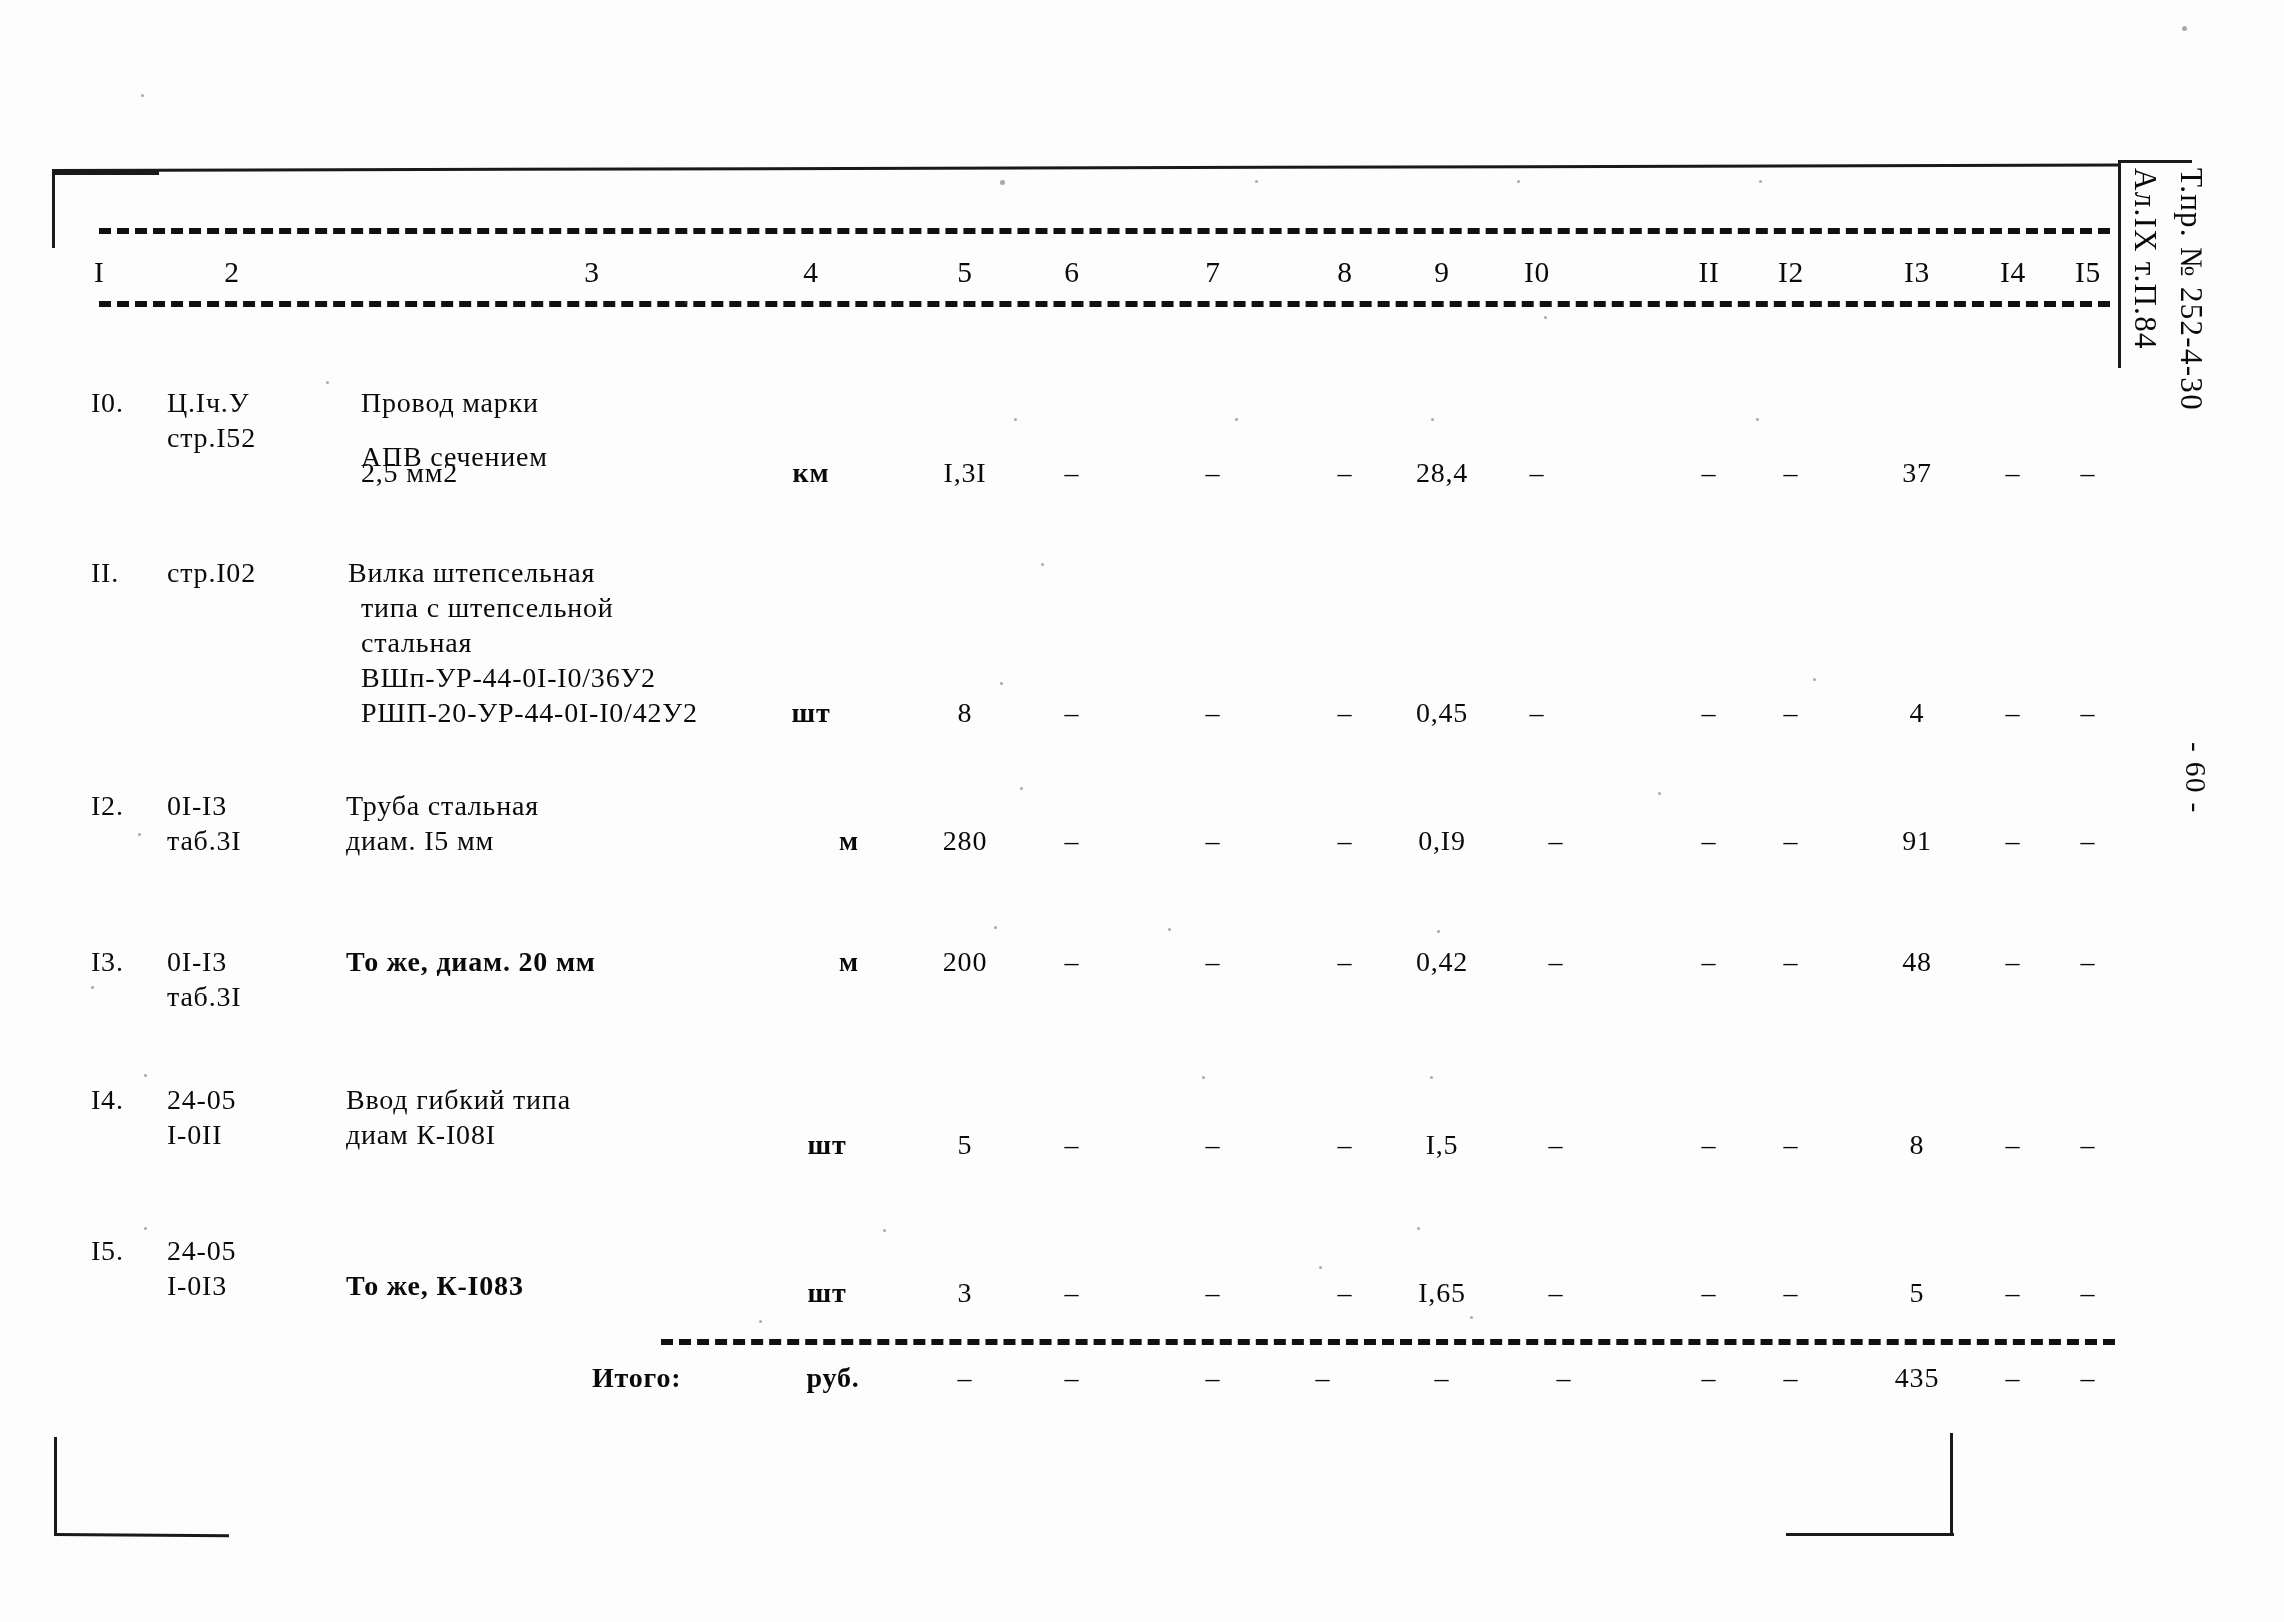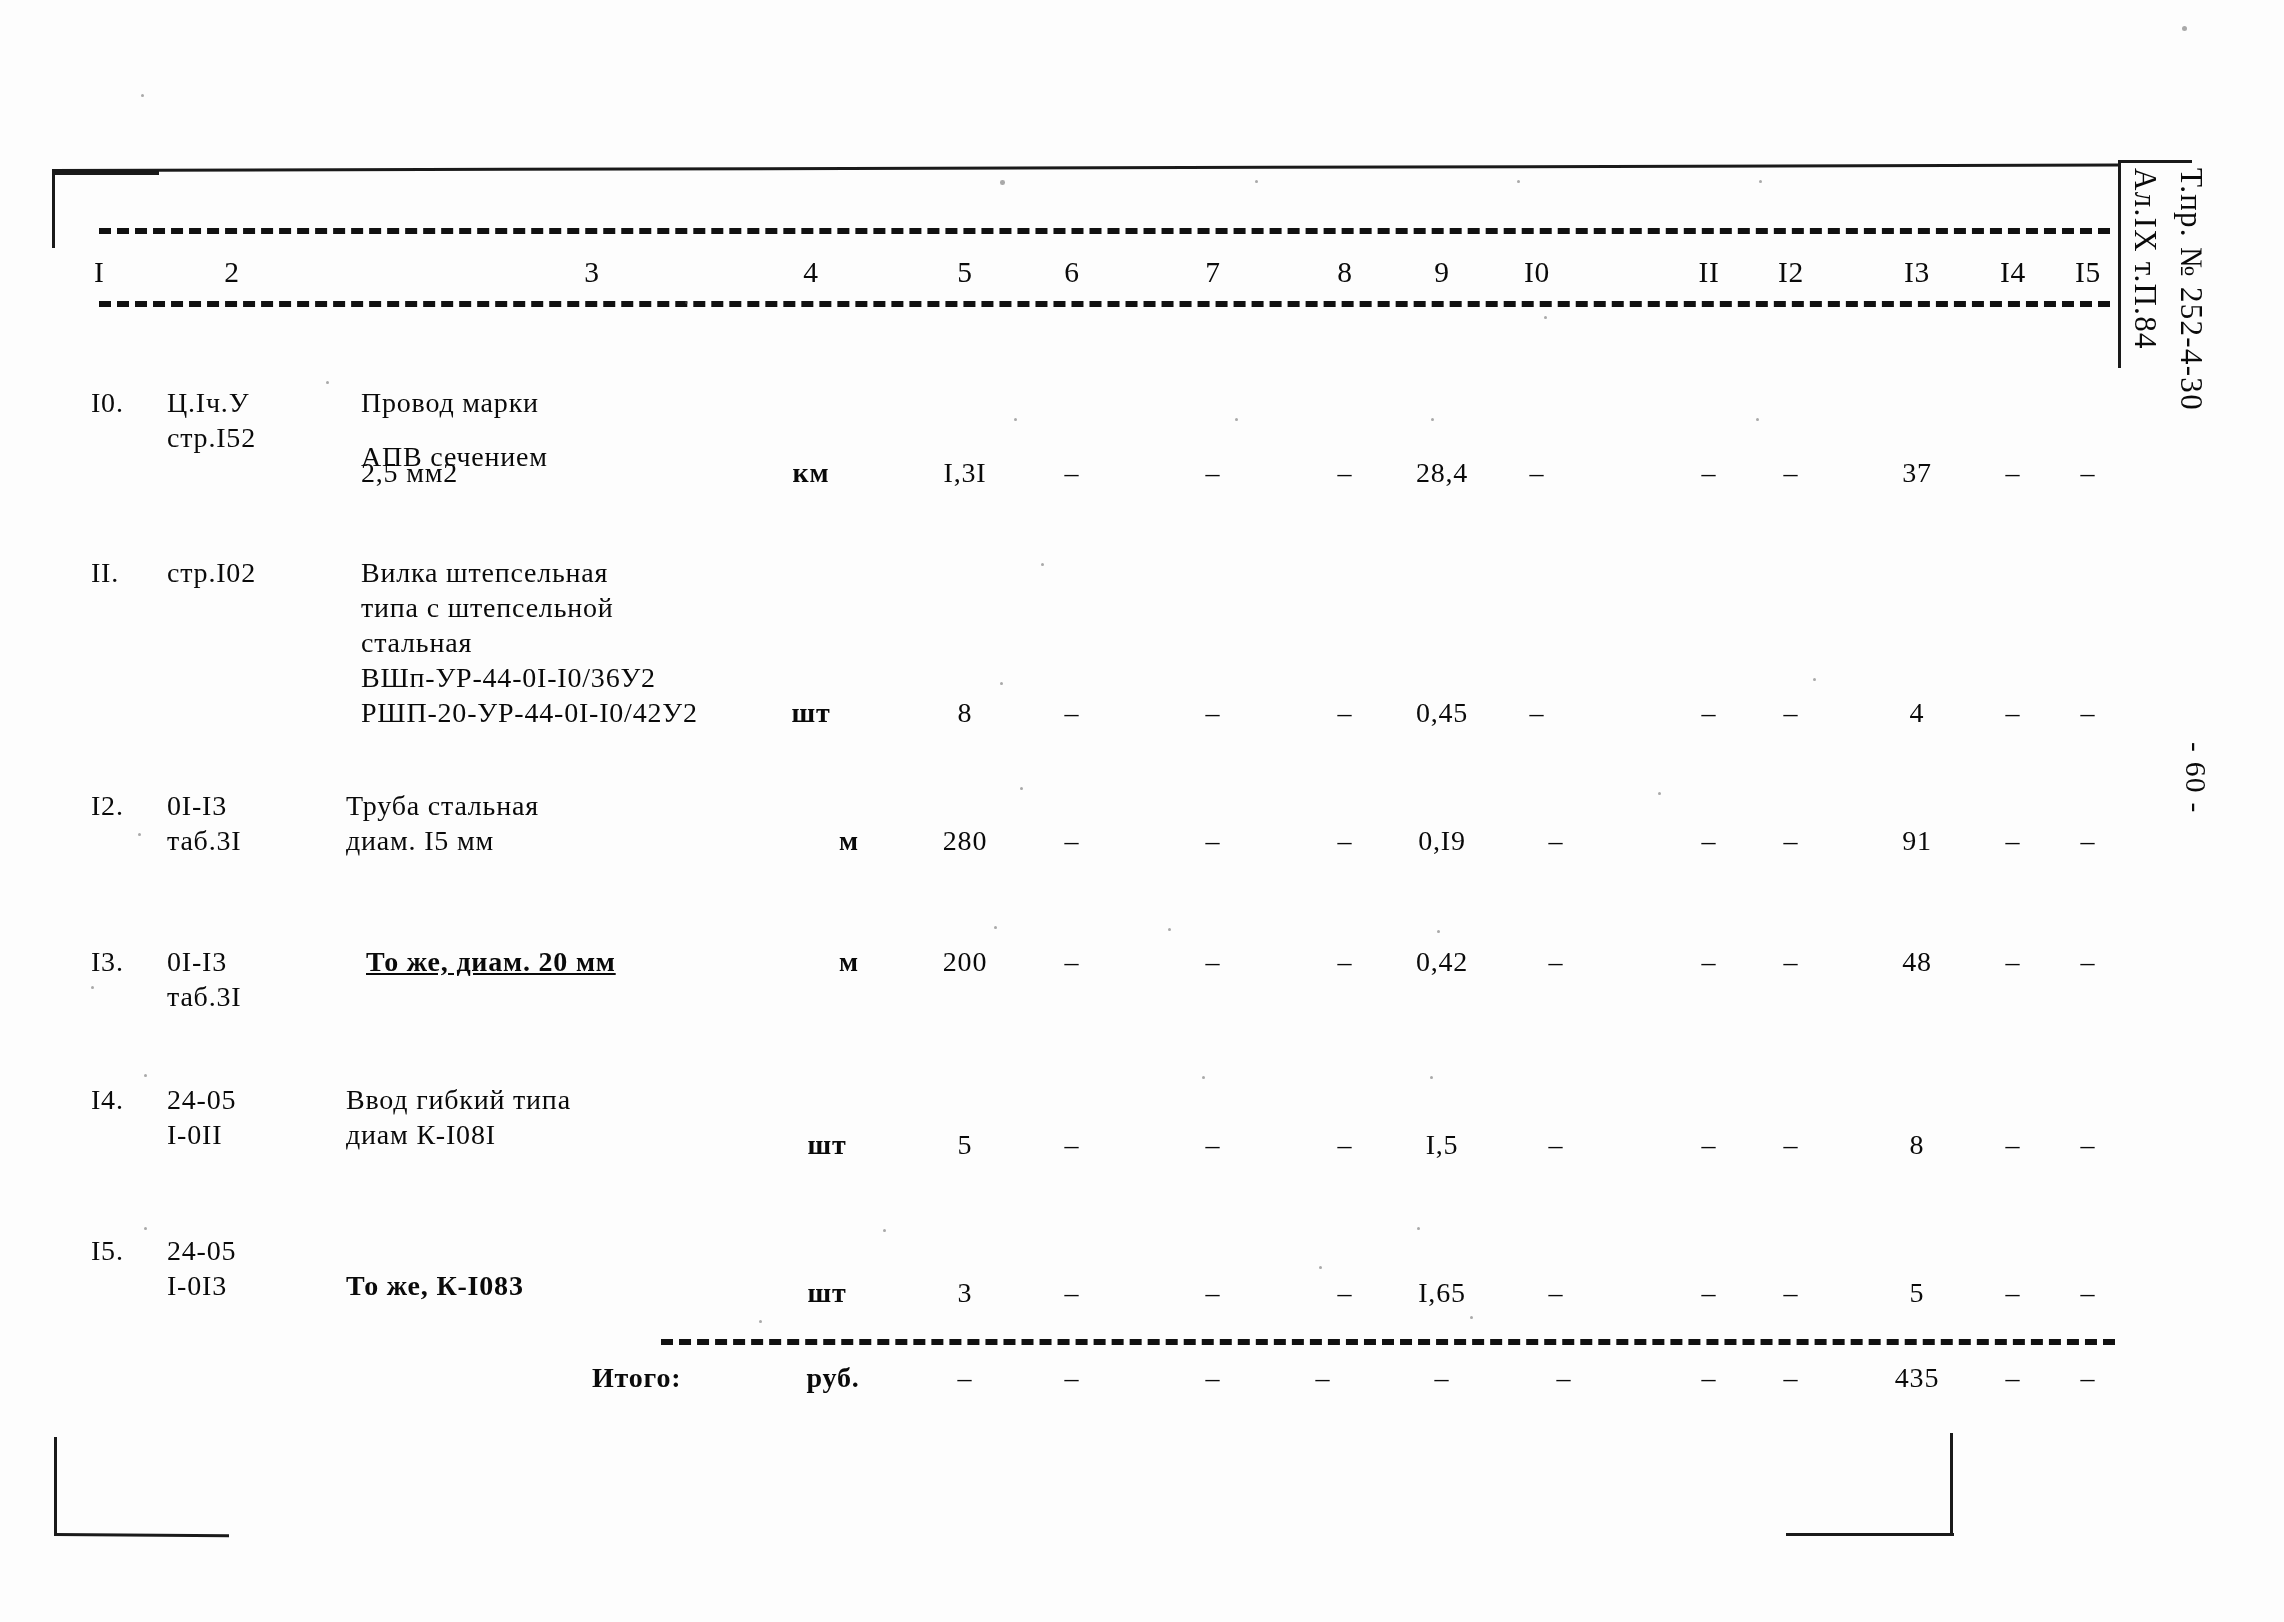--- a/index.html
+++ b/index.html
@@ -208,21 +208,21 @@
     <div class="cell c-center" style="left:1442px;top:456px;">28,4</div>
     <div class="cell c-center" style="left:1537px;top:456px;">–</div>
     <div class="cell c-center" style="left:1709px;top:456px;">–</div>
     <div class="cell c-center" style="left:1791px;top:456px;">–</div>
     <div class="cell c-center" style="left:1917px;top:456px;">37</div>
     <div class="cell c-center" style="left:2013px;top:456px;">–</div>
     <div class="cell c-center" style="left:2088px;top:456px;">–</div>
 
     <div class="cell c-left" style="left:91px; top:556px;">II.</div>
     <div class="cell c-left" style="left:167px; top:556px;">стр.I02</div>
-    <div class="cell c-left" style="left:361px; top:556px;">Вилка штепсельная</div>
+    <div class="cell c-left" style="left:348px; top:556px;">Вилка штепсельная</div>
     <div class="cell c-left" style="left:361px; top:591px;">типа с штепсельной</div>
     <div class="cell c-left" style="left:361px; top:626px;">стальная</div>
     <div class="cell c-left" style="left:361px; top:661px;">ВШп-УР-44-0I-I0/36У2</div>
     <div class="cell c-left" style="left:361px; top:696px;">РШП-20-УР-44-0I-I0/42У2</div>
     <div class="cell c-center bold-ish" style="left:811px;top:696px;">шт</div>
     <div class="cell c-center" style="left:965px;top:696px;">8</div>
     <div class="cell c-center" style="left:1072px;top:696px;">–</div>
     <div class="cell c-center" style="left:1213px;top:696px;">–</div>
     <div class="cell c-center" style="left:1345px;top:696px;">–</div>
     <div class="cell c-center" style="left:1442px;top:696px;">0,45</div>
@@ -247,21 +247,21 @@
     <div class="cell c-center" style="left:1556px;top:824px;">–</div>
     <div class="cell c-center" style="left:1709px;top:824px;">–</div>
     <div class="cell c-center" style="left:1791px;top:824px;">–</div>
     <div class="cell c-center" style="left:1917px;top:824px;">91</div>
     <div class="cell c-center" style="left:2013px;top:824px;">–</div>
     <div class="cell c-center" style="left:2088px;top:824px;">–</div>
 
     <div class="cell c-left" style="left:91px; top:945px;">I3.</div>
     <div class="cell c-left" style="left:167px; top:945px;">0I-I3</div>
     <div class="cell c-left" style="left:167px; top:980px;">таб.3I</div>
-    <div class="cell c-left bold-ish" style="left:366px; top:945px;text-decoration:underline;">То же, диам. 20 мм</div>
+    <div class="cell c-left bold-ish" style="left:346px; top:945px;">То же, диам. 20 мм</div>
     <div class="cell c-center bold-ish" style="left:849px;top:945px;">м</div>
     <div class="cell c-center" style="left:965px;top:945px;">200</div>
     <div class="cell c-center" style="left:1072px;top:945px;">–</div>
     <div class="cell c-center" style="left:1213px;top:945px;">–</div>
     <div class="cell c-center" style="left:1345px;top:945px;">–</div>
     <div class="cell c-center" style="left:1442px;top:945px;">0,42</div>
     <div class="cell c-center" style="left:1556px;top:945px;">–</div>
     <div class="cell c-center" style="left:1709px;top:945px;">–</div>
     <div class="cell c-center" style="left:1791px;top:945px;">–</div>
     <div class="cell c-center" style="left:1917px;top:945px;">48</div>

